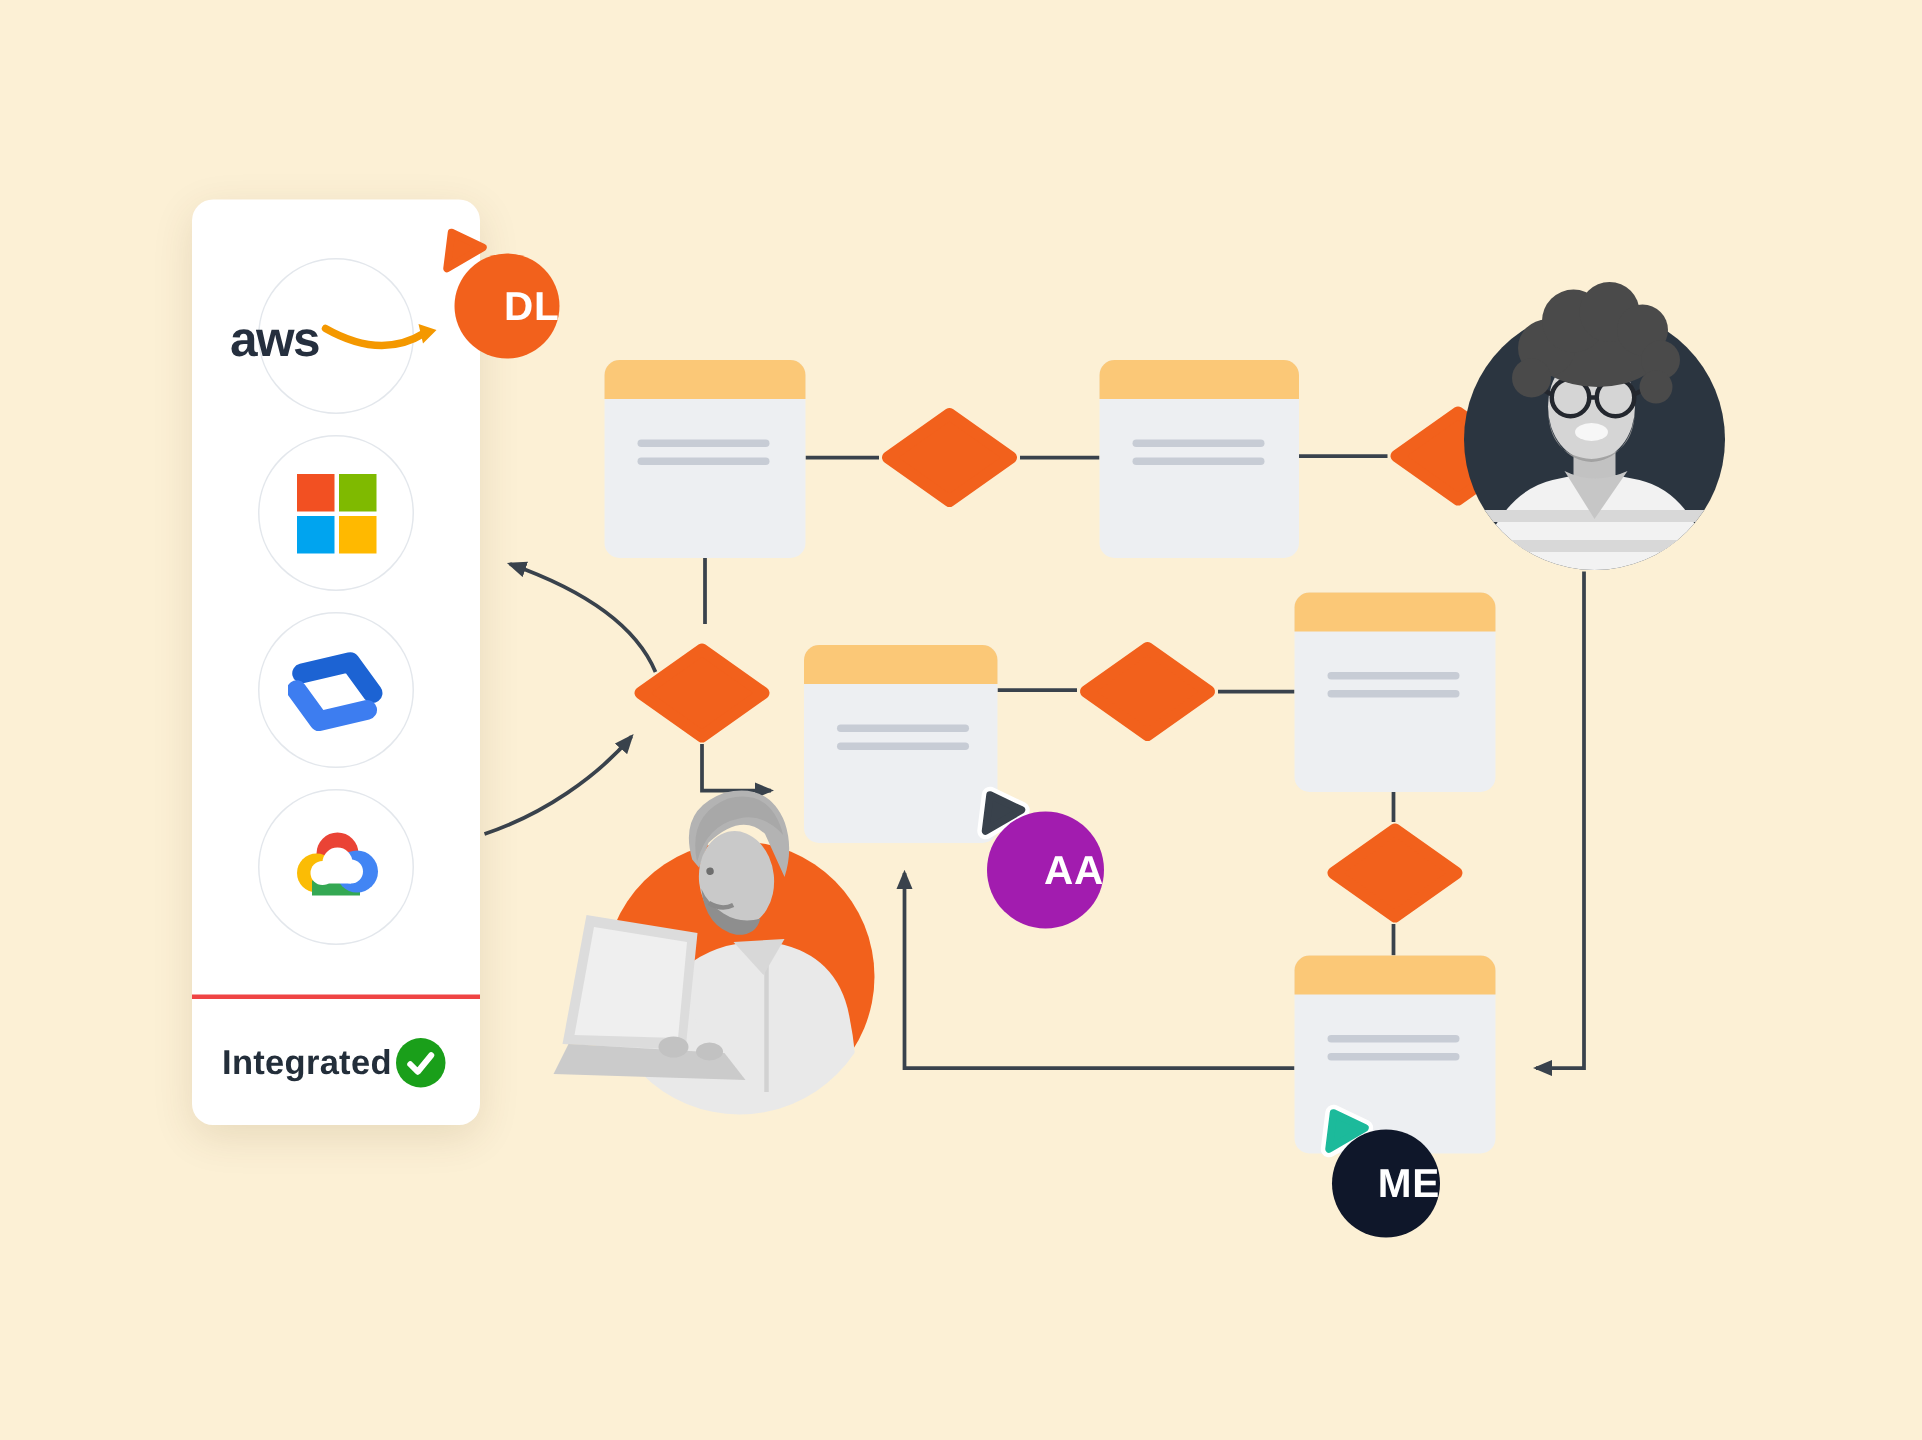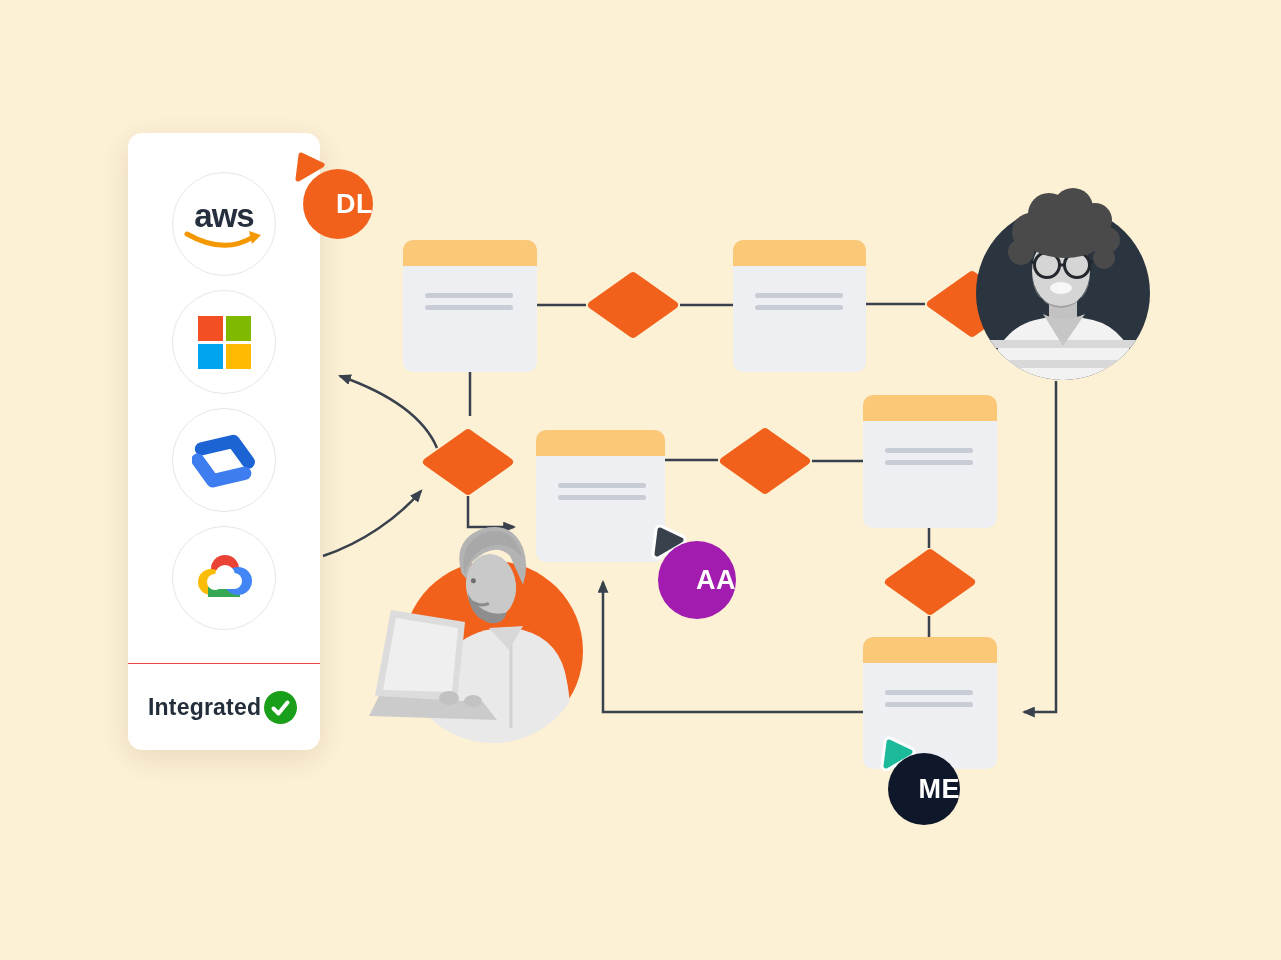--- a/index.html
+++ b/index.html
@@ -27,25 +27,25 @@
   .fc-card{position:absolute;background:var(--card-body);border-radius:10px}
   .fc-card-header{height:26px;background:var(--card-header);border-radius:10px 10px 0 0}
   .fc-card-body{padding:27px 0 0 22px}
   .fc-line{width:88px;height:5px;border-radius:3px;background:var(--line);margin-bottom:7px}
 
   .sidebar{position:absolute;left:128px;top:133px;width:192px;height:617px;background:#FFFFFF;
     border-radius:14px;box-shadow:0 8px 28px rgba(80,55,10,.12);display:flex;flex-direction:column}
   .logo-list{padding-top:39px;display:flex;flex-direction:column;align-items:center;gap:14px;flex:1}
   .logo-circle{width:104px;height:104px;border-radius:50%;border:1.5px solid #E3E7EC;
     display:flex;align-items:center;justify-content:center;background:#fff}
-  .aws-logo{display:flex;flex-direction:column;align-items:center;margin-top:4px}
+  .aws-logo{display:flex;flex-direction:row;align-items:center;margin-top:4px}
   .aws-word{font-size:33px;font-weight:bold;letter-spacing:-1px;color:#252F3E;line-height:.9}
   .ms-logo{display:grid;grid-template-columns:25px 25px;grid-template-rows:25px 25px;gap:3px}
   .ms-sq{display:block;width:25px;height:25px}
-  .sidebar-footer{height:87px;border-top:1px solid #ef4444;display:flex;align-items:center;
+  .sidebar-footer{height:87px;border-top:3px solid #ef4444;display:flex;align-items:center;
     justify-content:space-between;padding:0 23px 0 20px}
   .integrated-label{font-size:23px;font-weight:bold;color:#232E3A;letter-spacing:.2px}
   .check-badge{width:33px;height:33px;border-radius:50%;background:#1A9F1A;display:flex;
     align-items:center;justify-content:center}
 
   .cursor{position:absolute}
   .cursor-pointer{position:absolute;left:0;top:0}
   .cursor-badge{position:absolute;border-radius:50%;display:flex;align-items:center;
     justify-content:flex-end;color:#fff;font-weight:bold;letter-spacing:.5px}
   #cursor-dl .cursor-badge{left:12px;top:20px;width:70px;height:70px;font-size:27px}

